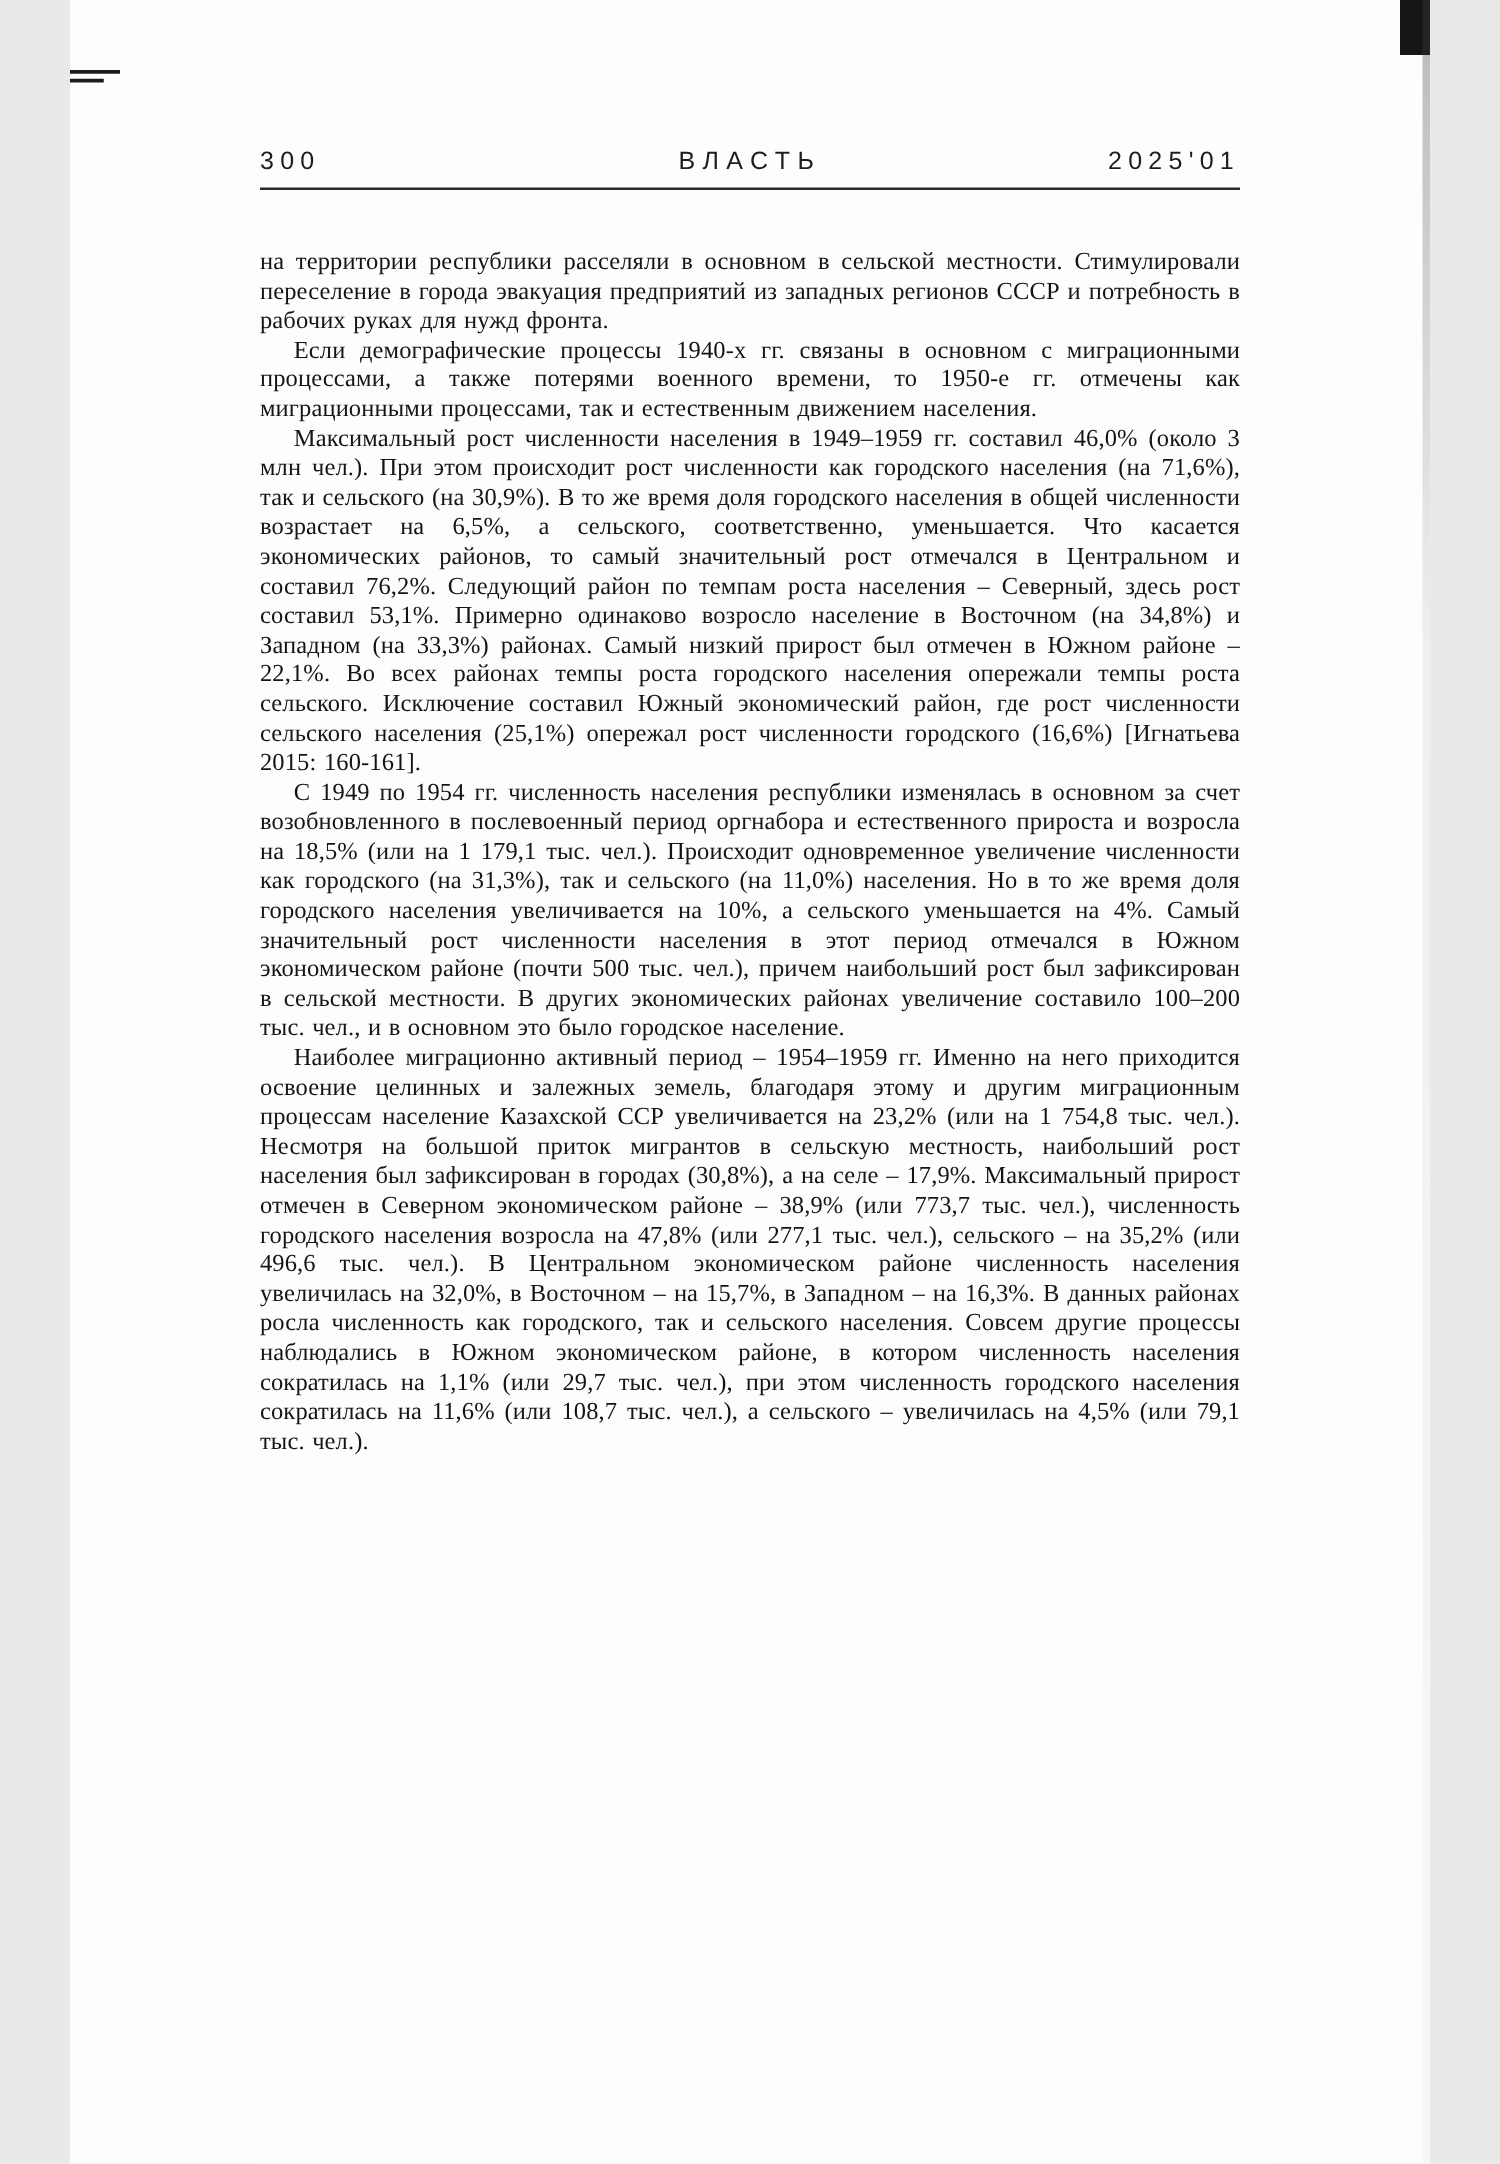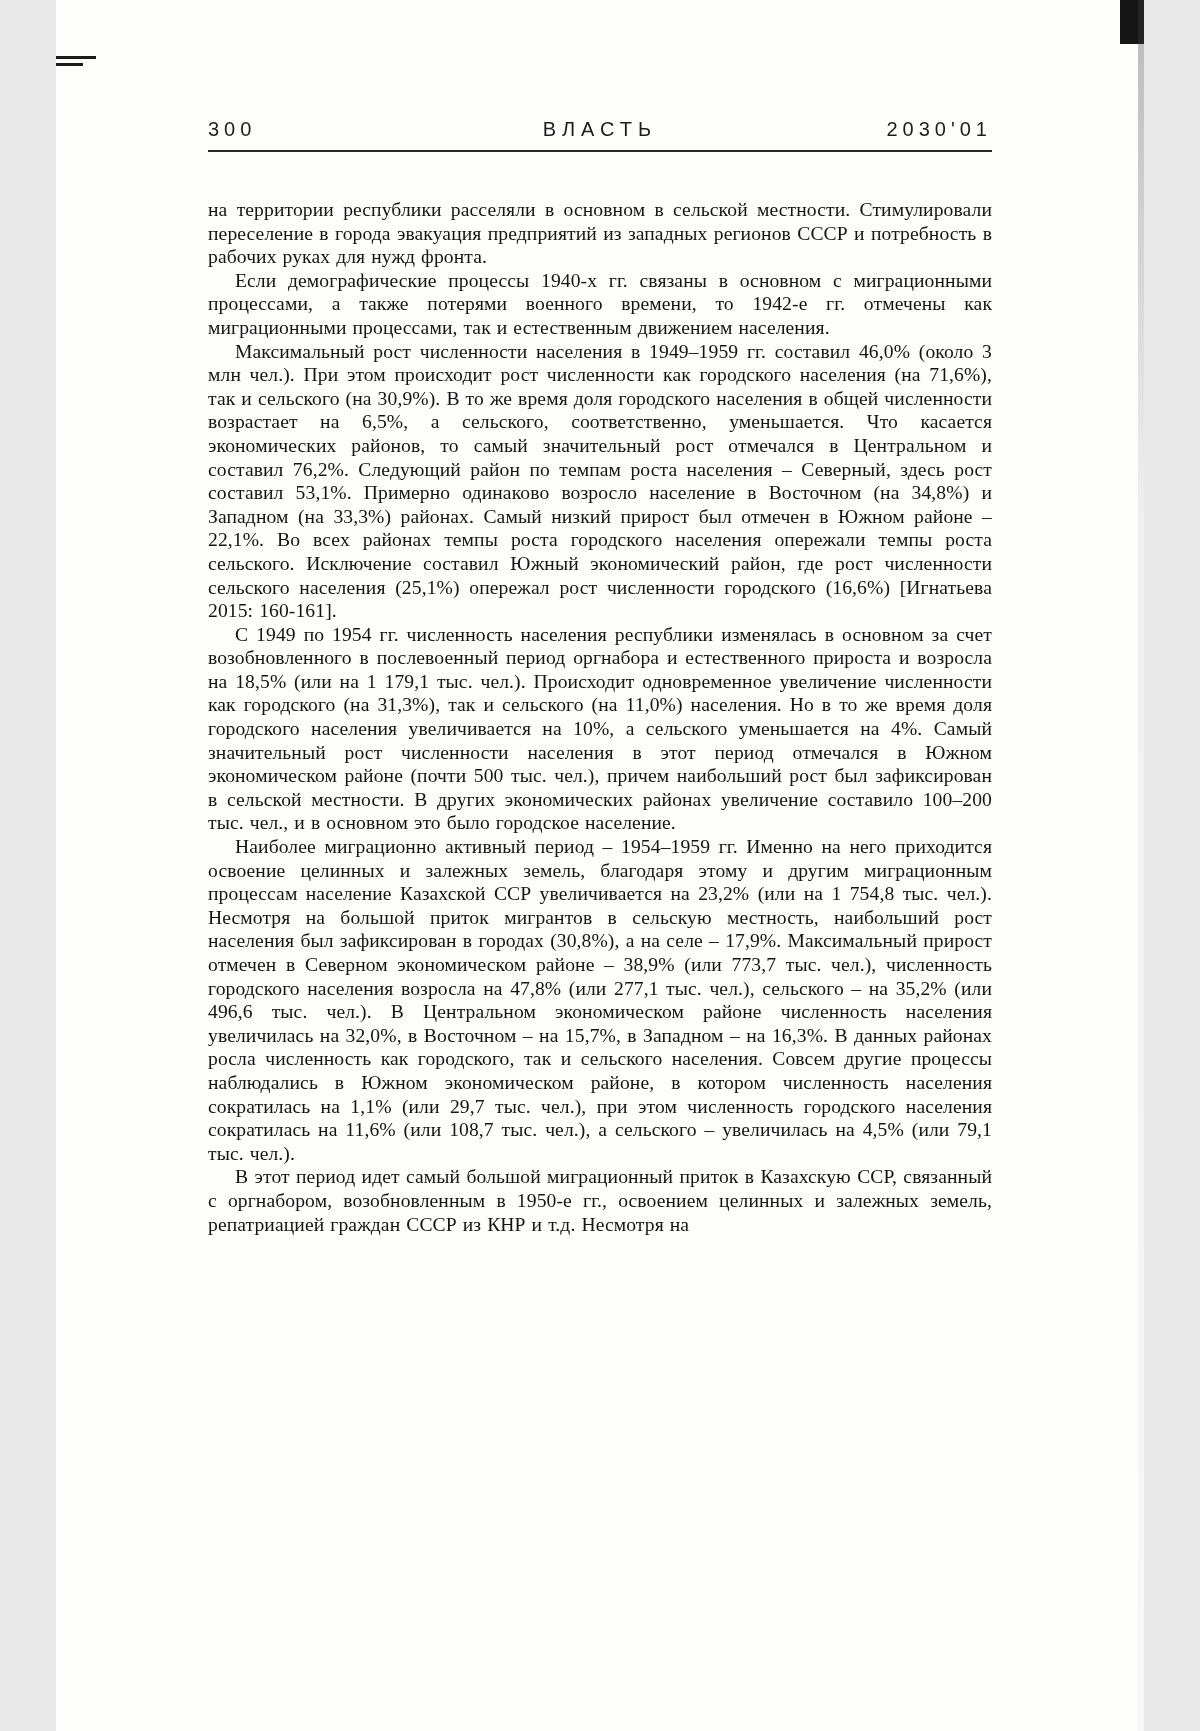--- a/index.html
+++ b/index.html
@@ -97,28 +97,27 @@
   <div class="corner-mark"></div>
   <div class="edge-shade"></div>
   <div class="left-mark-1"></div>
   <div class="left-mark-2"></div>
 
   <div class="content">
 
     <div class="running-head">
       <span class="page-num">300</span>
       <span class="journal">ВЛАСТЬ</span>
-      <span class="issue">2030'01</span>
+      <span class="issue">2025'01</span>
     </div>
 
     <hr class="head-rule">
 
     <div class="article-body">
       <p class="no-indent">на территории республики расселяли в основном в сельской местности. Стимулировали переселение в города эвакуация предприятий из западных регионов СССР и потребность в рабочих руках для нужд фронта.</p>
-      <p>Если демографические процессы 1940-х гг. связаны в основном с миграционными процессами, а также потерями военного времени, то 1942-е гг. отмечены как миграционными процессами, так и естественным движением населения.</p>
+      <p>Если демографические процессы 1940-х гг. связаны в основном с миграционными процессами, а также потерями военного времени, то 1950-е гг. отмечены как миграционными процессами, так и естественным движением населения.</p>
       <p>Максимальный рост численности населения в 1949–1959 гг. составил 46,0% (около 3 млн чел.). При этом происходит рост численности как городского населения (на 71,6%), так и сельского (на 30,9%). В то же время доля городского населения в общей численности возрастает на 6,5%, а сельского, соответственно, уменьшается. Что касается экономических районов, то самый значительный рост отмечался в Центральном и составил 76,2%. Следующий район по темпам роста населения – Северный, здесь рост составил 53,1%. Примерно одинаково возросло население в Восточном (на 34,8%) и Западном (на 33,3%) районах. Самый низкий прирост был отмечен в Южном районе – 22,1%. Во всех районах темпы роста городского населения опережали темпы роста сельского. Исключение составил Южный экономический район, где рост численности сельского населения (25,1%) опережал рост численности городского (16,6%) [Игнатьева 2015: 160-161].</p>
       <p>С 1949 по 1954 гг. численность населения республики изменялась в основном за счет возобновленного в послевоенный период оргнабора и естественного прироста и возросла на 18,5% (или на 1 179,1 тыс. чел.). Происходит одновременное увеличение численности как городского (на 31,3%), так и сельского (на 11,0%) населения. Но в то же время доля городского населения увеличивается на 10%, а сельского уменьшается на 4%. Самый значительный рост численности населения в этот период отмечался в Южном экономическом районе (почти 500 тыс. чел.), причем наибольший рост был зафиксирован в сельской местности. В других экономических районах увеличение составило 100–200 тыс. чел., и в основном это было городское население.</p>
       <p>Наиболее миграционно активный период – 1954–1959 гг. Именно на него приходится освоение целинных и залежных земель, благодаря этому и другим миграционным процессам население Казахской ССР увеличивается на 23,2% (или на 1 754,8 тыс. чел.). Несмотря на большой приток мигрантов в сельскую местность, наибольший рост населения был зафиксирован в городах (30,8%), а на селе – 17,9%. Максимальный прирост отмечен в Северном экономическом районе – 38,9% (или 773,7 тыс. чел.), численность городского населения возросла на 47,8% (или 277,1 тыс. чел.), сельского – на 35,2% (или 496,6 тыс. чел.). В Центральном экономическом районе численность населения увеличилась на 32,0%, в Восточном – на 15,7%, в Западном – на 16,3%. В данных районах росла численность как городского, так и сельского населения. Совсем другие процессы наблюдались в Южном экономическом районе, в котором численность населения сократилась на 1,1% (или 29,7 тыс. чел.), при этом численность городского населения сократилась на 11,6% (или 108,7 тыс. чел.), а сельского – увеличилась на 4,5% (или 79,1 тыс. чел.).</p>
-      <p>В этот период идет самый большой миграционный приток в Казахскую ССР, связанный с оргнабором, возобновленным в 1950-е гг., освоением целинных и залежных земель, репатриацией граждан СССР из КНР и т.д. Несмотря на</p>
     </div>
 
   </div>
 </div>
 
 </body></html>

